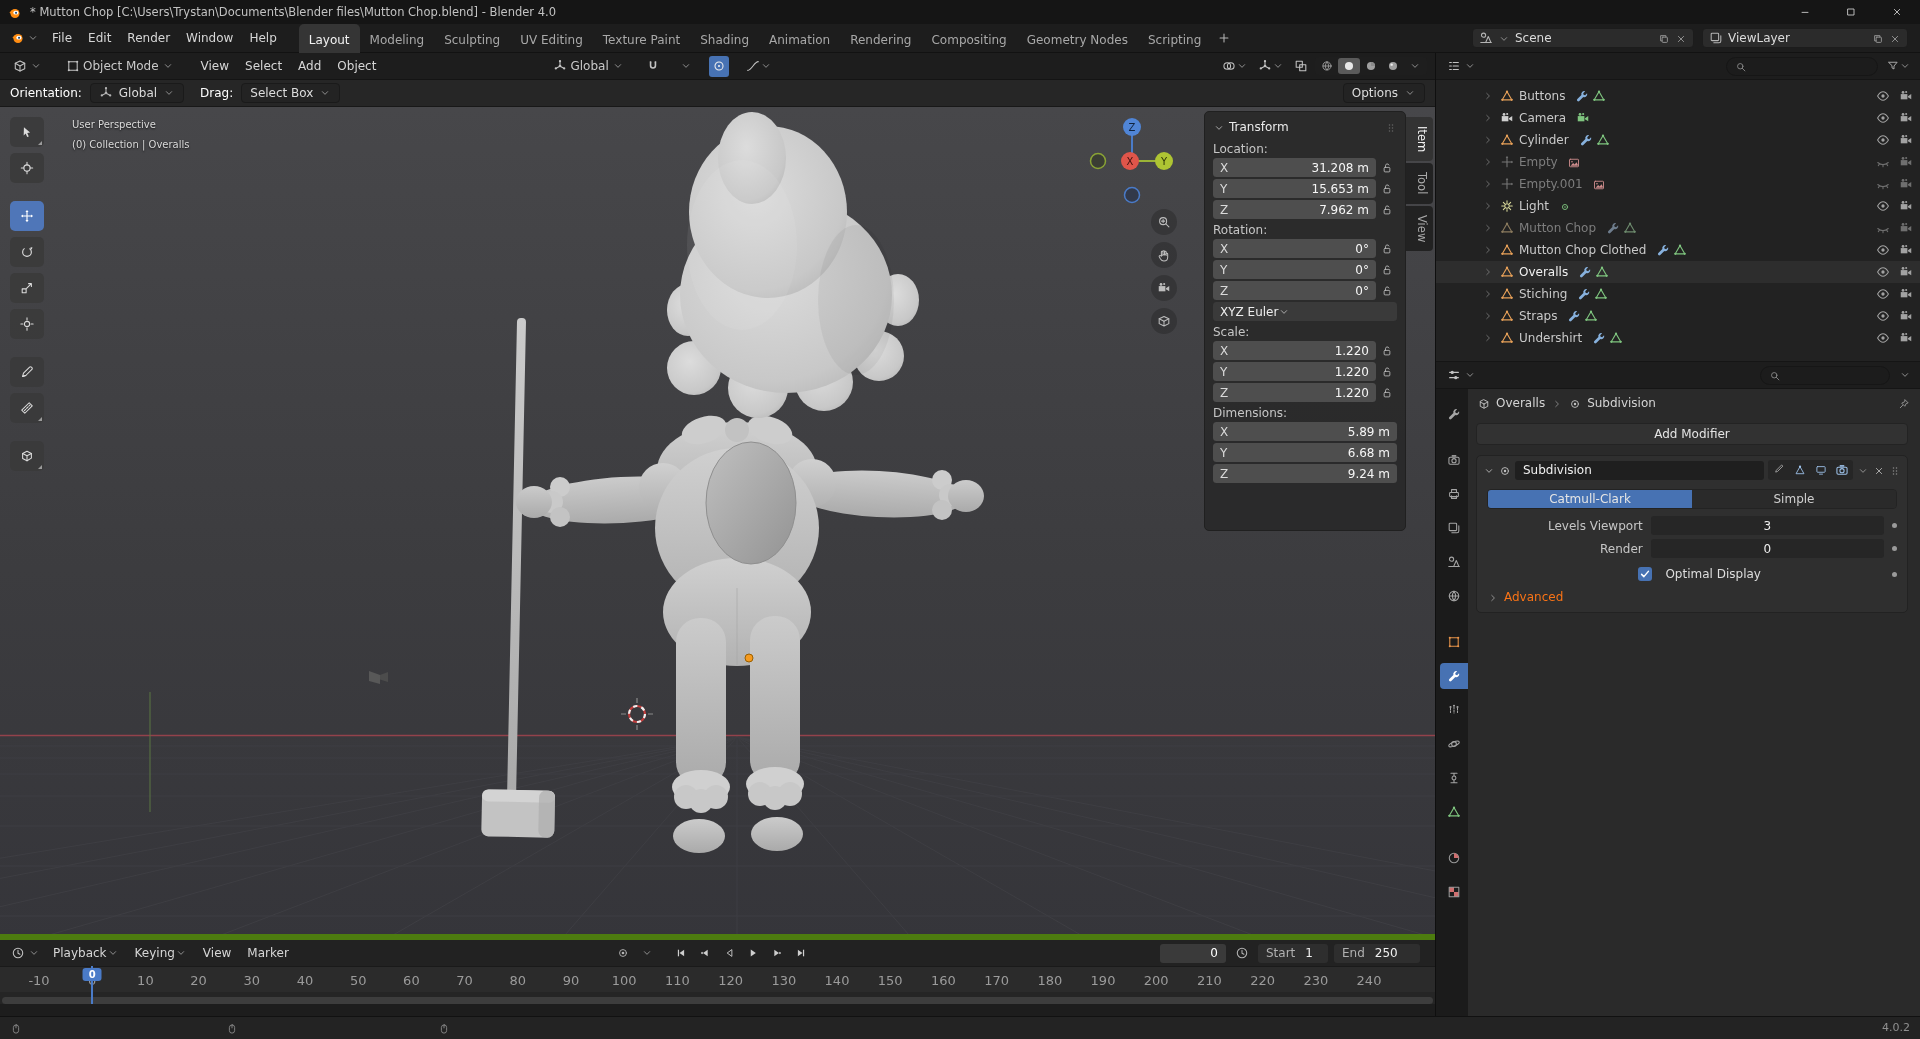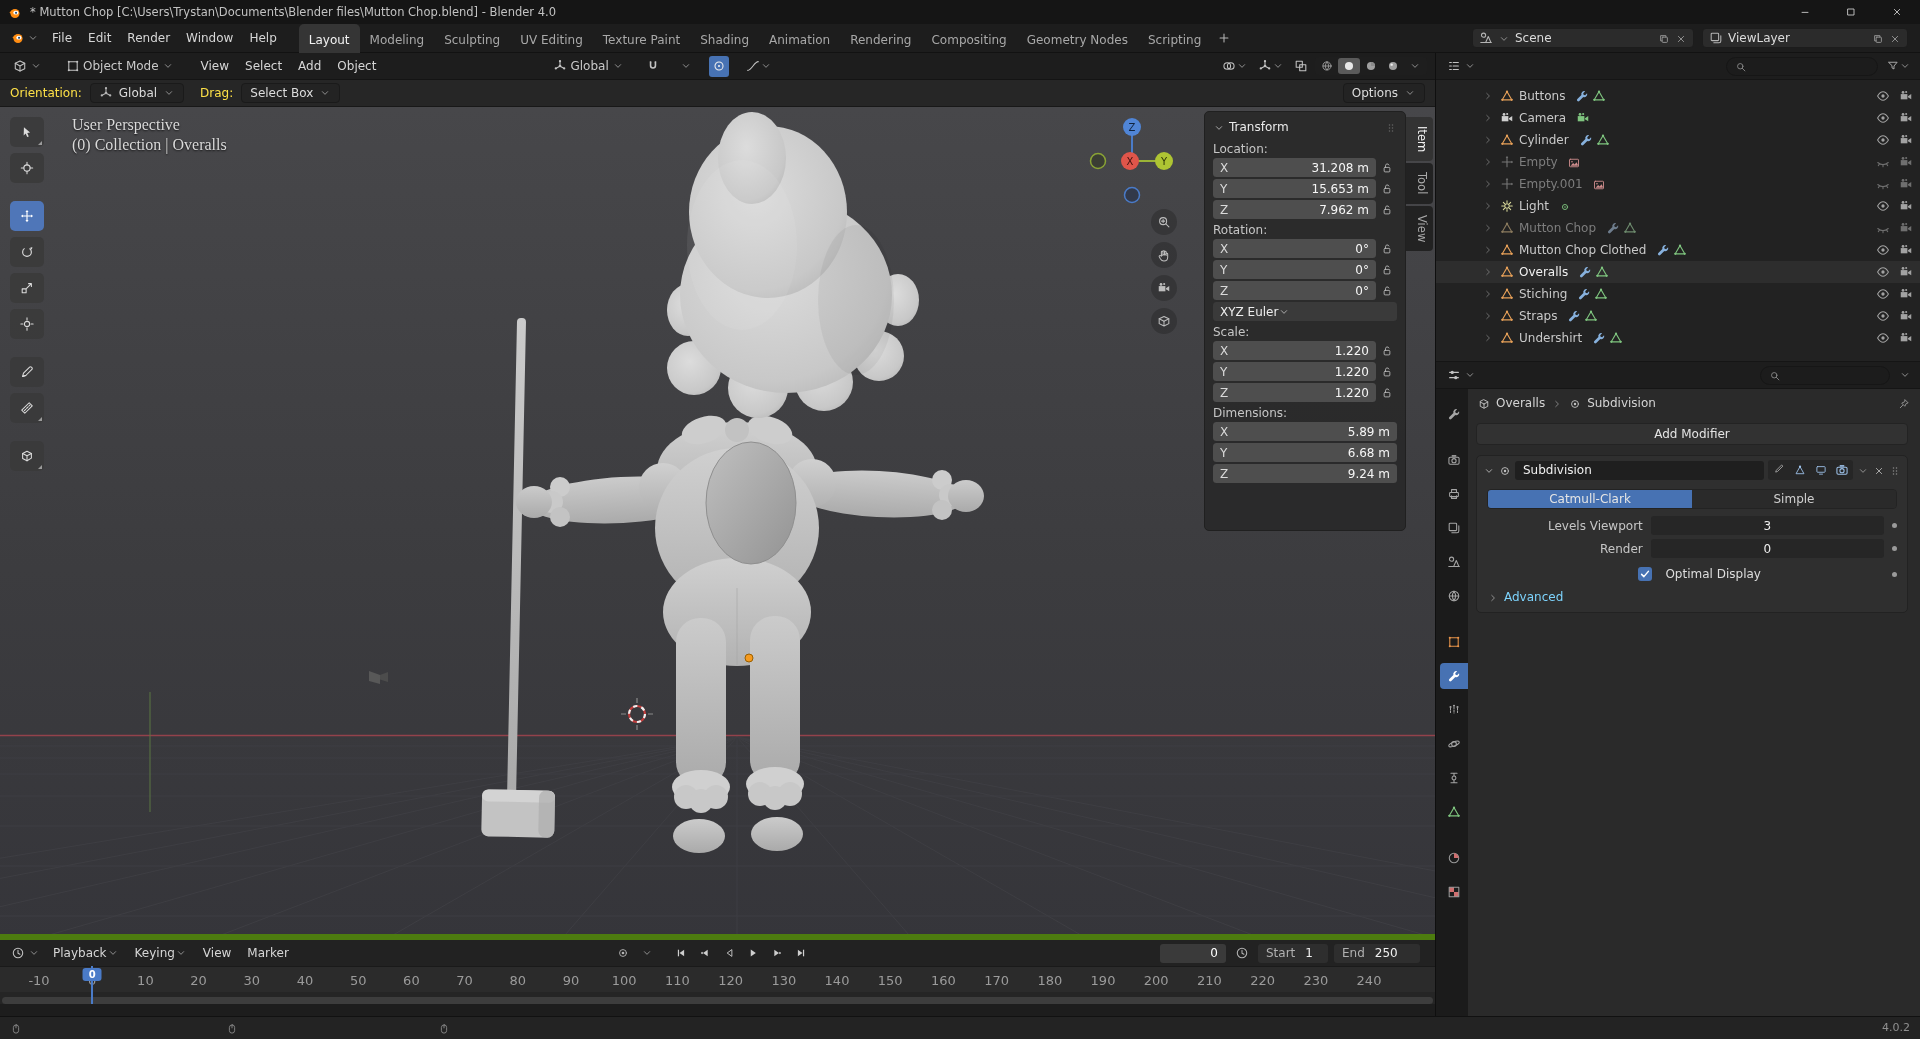--- a/index.html
+++ b/index.html
@@ -40,30 +40,30 @@
   .hico { display:flex; align-items:center; height:21px; padding:0 3px; border-radius:3px; }
   .hico.on { background:#4772b3; }
   #vp-menus { display:flex; }
   .vh-right { margin-left:auto; display:flex; align-items:center; gap:4px; }
   .shade-group { display:flex; align-items:center; background:#1e1e1e; border-radius:4px; padding:1px; }
   .sbtn { padding:2px 5px; border-radius:3px; display:flex; align-items:center; }
   .sbtn.on { background:#5a5a5a; }
 
   #vp-tools { position:absolute; top:27px; left:0; right:0; height:27px; background:#262626;
               display:flex; align-items:center; padding:0 10px; gap:8px; border-bottom:1px solid #181818; }
-  .lab { color:#fde047; }
+  .lab { color:#ffffff; }
   .dd { display:flex; align-items:center; gap:6px; background:#232323; border:1px solid #1a1a1a;
         border-radius:4px; padding:0 8px; height:20px; color:#dcdcdc; }
   .dd.right { margin-left:auto; }
 
   #canvas { position:absolute; top:54px; left:0; right:0; bottom:70px; overflow:hidden; background:#3a3a3d; }
   #scene { position:absolute; left:0; top:0; }
 
-  #vp-overlay-text { position:absolute; left:72px; top:8px; color:#dadada; font-size:16px; line-height:20px;
-                     text-shadow:0 1px 2px rgba(0,0,0,.75);font-family:Liberation Serif, serif; }
+  #vp-overlay-text { position:absolute; left:72px; top:8px; color:#dadada; font-size:10px; line-height:20px;
+                     text-shadow:0 1px 2px rgba(0,0,0,.75); }
 
   #lefttools { position:absolute; left:10px; top:10px; display:flex; flex-direction:column; gap:6px; }
   .tbtn { width:34px; height:30px; background:rgba(58,58,58,.85); border-radius:5px;
           display:flex; align-items:center; justify-content:center; position:relative; }
   .tbtn.active { background:#4f76b8; }
   .tbtn.gap { margin-top:12px; }
   .tbtn .corner { position:absolute; right:2px; bottom:2px; width:0; height:0;
                   border-left:4px solid transparent; border-bottom:4px solid #cfcfcf; opacity:.65; }
 
   #npanel { position:absolute; left:1204px; top:4px; width:202px; height:420px;
@@ -144,21 +144,21 @@
   .seg { flex:1; display:flex; align-items:center; justify-content:center; background:#2a2a2a; color:#d0d0d0; }
   .seg.on { background:#4772b3; color:#e5e5e5; }
   .mod-row { display:flex; align-items:center; margin:4px 10px; gap:8px; }
   .mod-row .mlab { width:38%; text-align:right; color:#c6c6c6; }
   .mod-row .mval { flex:1; height:19px; background:#262626; border-radius:3px; display:flex; align-items:center;
                    justify-content:center; color:#ededed; }
   .anim-dot { width:5px; height:5px; border-radius:50%; background:#9a9a9a; flex:none; }
   .mod-check { margin:9px 10px 4px; display:flex; align-items:center; gap:13px; padding-left:calc(38% - 12px); color:#dedede; }
   .mod-check .spacer { flex:1; }
   .cb { width:14px; height:14px; background:#4772b3; border-radius:3px; display:flex; align-items:center; justify-content:center; }
-  .mod-adv { display:flex; align-items:center; gap:5px; margin:9px 10px 2px; color:#7dd3fc; }
+  .mod-adv { display:flex; align-items:center; gap:5px; margin:9px 10px 2px; color:#f97316; }
 
   
   #statusbar { position:absolute; left:0; bottom:0; width:1920px; height:23px; background:#232323; border-top:1px solid #111111; }
   .st-ic { position:absolute; top:4px; }
   #st-version { position:absolute; right:10px; top:4px; color:#8f8f8f; font-size:11px; }
 </style>
 </head>
 <body>
 
 <div id="titlebar">

